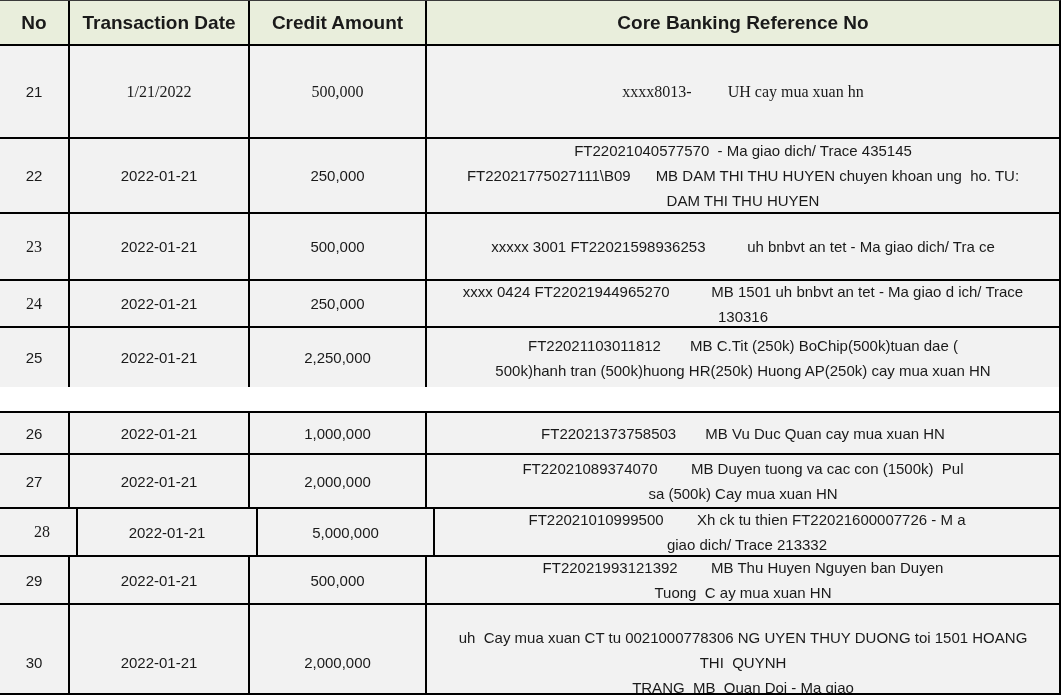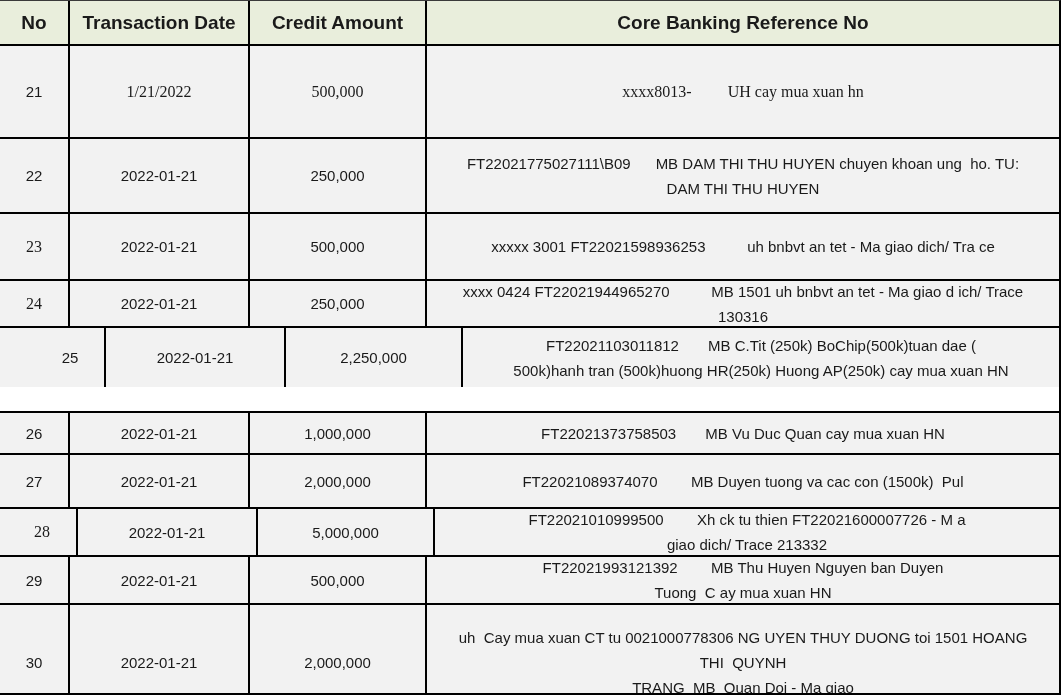--- a/index.html
+++ b/index.html
@@ -76,20 +76,21 @@
     <div class="cell amount-cell serif">500,000</div>
     <div class="cell ref-cell serif">
           <div class="ref-line">xxxx8013-         UH cay mua xuan hn</div>
         </div>
   </div>
       <div class="row body-row" style="height: 75px;">
     <div class="cell no-cell">22</div>
     <div class="cell date-cell">2022-01-21</div>
     <div class="cell amount-cell">250,000</div>
     <div class="cell ref-cell">
+          <div class="ref-line">FT22021040577570  - Ma giao dich/ Trace 435145</div>
           <div class="ref-line">FT22021775027111\B09      MB DAM THI THU HUYEN chuyen khoan ung  ho. TU:</div>
           <div class="ref-line">DAM THI THU HUYEN</div>
         </div>
   </div>
       <div class="row body-row" style="height: 67px;">
     <div class="cell no-cell serif">23</div>
     <div class="cell date-cell">2022-01-21</div>
     <div class="cell amount-cell">500,000</div>
     <div class="cell ref-cell">
           <div class="ref-line">xxxxx 3001 FT22021598936253          uh bnbvt an tet - Ma giao dich/ Tra ce</div>
@@ -97,21 +98,21 @@
   </div>
       <div class="row body-row" style="height: 47px;">
     <div class="cell no-cell serif">24</div>
     <div class="cell date-cell">2022-01-21</div>
     <div class="cell amount-cell">250,000</div>
     <div class="cell ref-cell">
           <div class="ref-line">xxxx 0424 FT22021944965270          MB 1501 uh bnbvt an tet - Ma giao d ich/ Trace</div>
           <div class="ref-line">130316</div>
         </div>
   </div>
-      <div class="row body-row" style="height: 61px; padding-left: 36px;">
+      <div class="row body-row" style="height: 61px;">
     <div class="cell no-cell">25</div>
     <div class="cell date-cell">2022-01-21</div>
     <div class="cell amount-cell">2,250,000</div>
     <div class="cell ref-cell">
           <div class="ref-line">FT22021103011812       MB C.Tit (250k) BoChip(500k)tuan dae (</div>
           <div class="ref-line">500k)hanh tran (500k)huong HR(250k) Huong AP(250k) cay mua xuan HN</div>
         </div>
   </div>
       <div class="row body-row" style="height: 42px; margin-top: 24px;">
     <div class="cell no-cell">26</div>
@@ -120,20 +121,21 @@
     <div class="cell ref-cell">
           <div class="ref-line">FT22021373758503       MB Vu Duc Quan cay mua xuan HN</div>
         </div>
   </div>
       <div class="row body-row" style="height: 54px;">
     <div class="cell no-cell">27</div>
     <div class="cell date-cell">2022-01-21</div>
     <div class="cell amount-cell">2,000,000</div>
     <div class="cell ref-cell">
           <div class="ref-line">FT22021089374070        MB Duyen tuong va cac con (1500k)  Pul</div>
+          <div class="ref-line">sa (500k) Cay mua xuan HN</div>
         </div>
   </div>
       <div class="row body-row" style="height: 48px; padding-left: 8px;">
     <div class="cell no-cell serif">28</div>
     <div class="cell date-cell">2022-01-21</div>
     <div class="cell amount-cell">5,000,000</div>
     <div class="cell ref-cell">
           <div class="ref-line">FT22021010999500        Xh ck tu thien FT22021600007726 - M a</div>
           <div class="ref-line">giao dich/ Trace 213332</div>
         </div>

